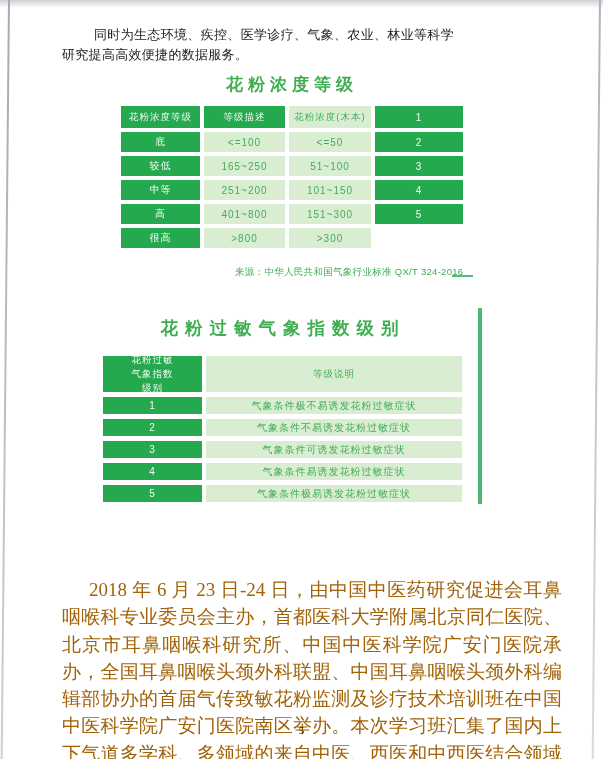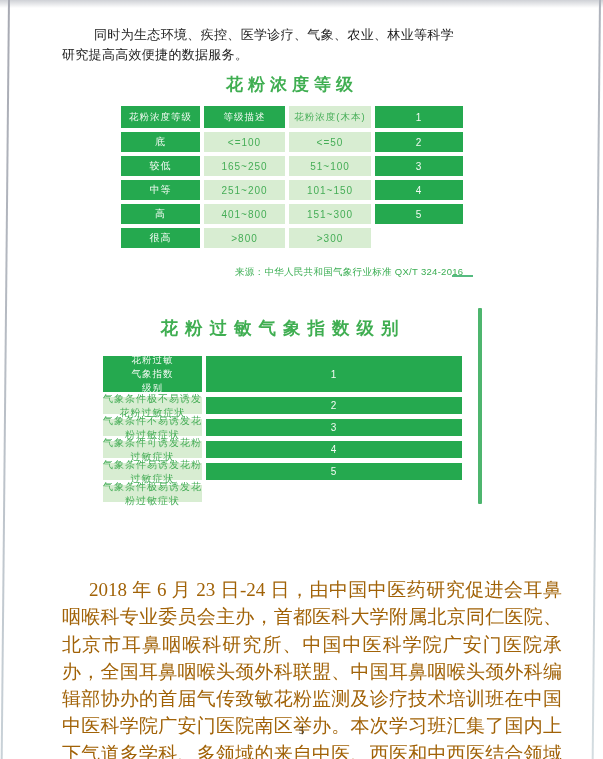--- a/index.html
+++ b/index.html
@@ -184,20 +184,23 @@
   <div class="source-underline"></div>
 
   <div class="accent-bar"></div>
 
   <div class="tbl-title tbl-title-2">花粉过敏气象指数级别</div>
 
   <div class="gtable gtable-2">
       <div class="cell cell-dark cell-header">
         <span class="wrap5">花粉过敏气象指数级别</span>
       </div>
+      <div class="cell cell-light cell-header">
+        <span class="wrap5">等级说明</span>
+      </div>
       <div class="cell cell-dark">
         <span>1</span>
       </div>
       <div class="cell cell-light">
         <span>气象条件极不易诱发花粉过敏症状</span>
       </div>
       <div class="cell cell-dark">
         <span>2</span>
       </div>
       <div class="cell cell-light">

